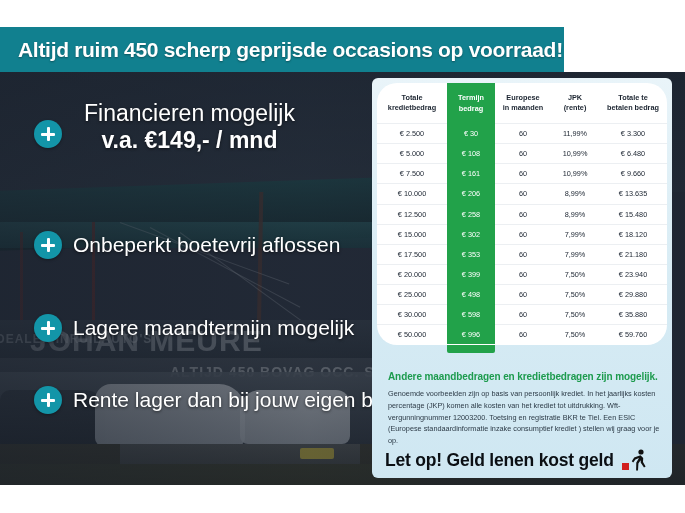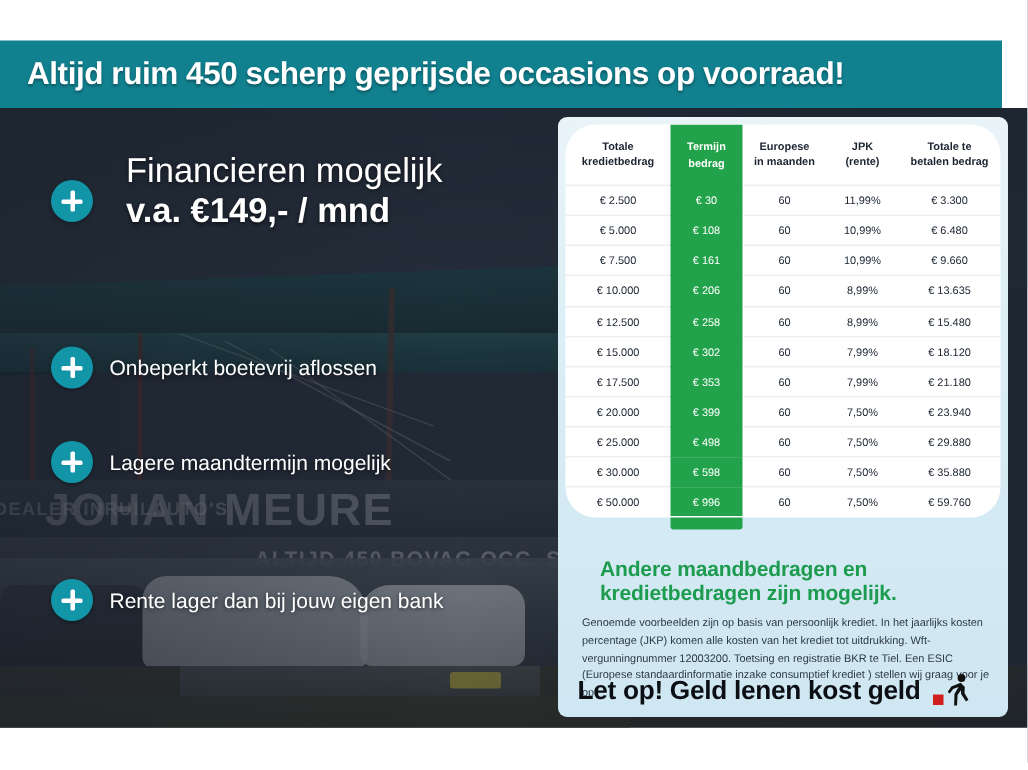--- a/index.html
+++ b/index.html
@@ -2,21 +2,21 @@
 <html><head>
 <meta charset="utf-8">
 <style>
   html,body{margin:0;padding:0;background:#ffffff;}
   body{width:685px;height:513px;overflow:hidden;font-family:"Liberation Sans",sans-serif;}
 
   #stage{position:relative;width:685px;height:513px;background:#ffffff;overflow:hidden;}
 
   
   #banner{
-    position:absolute;left:0;top:27px;width:668px;height:45px;
+    position:absolute;left:0;top:27px;width:564px;height:45px;
     background:#11808f;display:flex;align-items:center;
   }
   #banner-text{
     margin-left:18px;color:#ffffff;font-size:21px;font-weight:bold;
     letter-spacing:-0.3px;white-space:nowrap;
     text-shadow:0 1px 2px rgba(0,0,0,.35);
   }
 
   
   #photo{
@@ -72,30 +72,30 @@
   
   #bullets{position:absolute;left:0;top:72px;width:372px;height:413px;}
   .bullet{position:absolute;display:flex;align-items:center;}
   .plus{
     width:28px;height:28px;border-radius:50%;background:#1395a8;
     flex:0 0 28px;position:relative;box-shadow:0 1px 3px rgba(0,0,0,.35);
   }
   .plus:before,.plus:after{content:"";position:absolute;background:#ffffff;border-radius:1px;}
   .plus:before{left:7px;top:12.5px;width:14px;height:3px;}
   .plus:after{left:12.5px;top:7px;width:3px;height:14px;}
-  .btxt{margin-left:11px;color:#ffffff;font-size:14px;white-space:nowrap;
+  .btxt{margin-left:11px;color:#ffffff;font-size:21px;white-space:nowrap;
         text-shadow:0 1px 3px rgba(0,0,0,.6);}
   .btxt.big{font-size:23px;}
   .btxt.bold{font-weight:bold;}
 
   #b1{left:34px;top:28px;align-items:flex-start;}
   #b1 .plus{margin-top:20px;}
-  #b1col{margin-left:11px;display:flex;flex-direction:column;align-items:flex-start;}
+  #b1col{margin-left:11px;display:flex;flex-direction:column;align-items:center;}
   #b2{left:34px;top:159px;}
-  #b3{left:34px;top:222px;}
+  #b3{left:34px;top:242px;}
   #b4{left:34px;top:314px;}
 
   
   #panel{
     position:absolute;left:372px;top:78px;width:300px;height:400px;
     background:linear-gradient(180deg,#e9f4f9 0%,#d6ebf4 55%,#cfe7f2 100%);
     border-radius:6px;
   }
 
   
@@ -109,21 +109,21 @@
   td{font-size:7.3px;padding:5.05px 1px;border-top:1px solid #eceff2;}
   col.c1{width:70px;}col.c2{width:48px;}col.c3{width:56px;}col.c4{width:48px;}col.c5{width:68px;}
   th.green,td.green{background:#22a24a;color:#ffffff;font-weight:bold;border-top:1px solid #22a24a;}
   td.green{font-weight:normal;}
   #green-tail{
     position:absolute;left:447px;top:337px;width:48px;height:16px;background:#22a24a;border-radius:0 0 2px 2px;
   }
 
   
   #disc{position:absolute;left:388px;top:371px;width:272px;}
-  #disc-head{color:#1d9b4e;font-size:14px;font-weight:bold;margin-bottom:6px;letter-spacing:-0.1px;margin-left:12px;}
+  #disc-head{color:#1d9b4e;font-size:10px;font-weight:bold;margin-bottom:6px;letter-spacing:-0.1px;}
   #disc-body{color:#2c3a46;font-size:7.3px;line-height:1.62;}
 
   
   #warn{position:absolute;left:385px;top:449px;display:flex;align-items:center;}
   #warn-text{color:#0b0f14;font-size:17.5px;font-weight:bold;letter-spacing:-0.2px;}
   #warn-icon{margin-left:8px;position:relative;width:26px;height:22px;}
   #warn-block{position:absolute;left:0;bottom:1px;width:7px;height:7px;background:#d11f1f;}
   #warn-walker{position:absolute;left:8px;bottom:0;width:18px;height:22px;}
 </style>
 </head>

